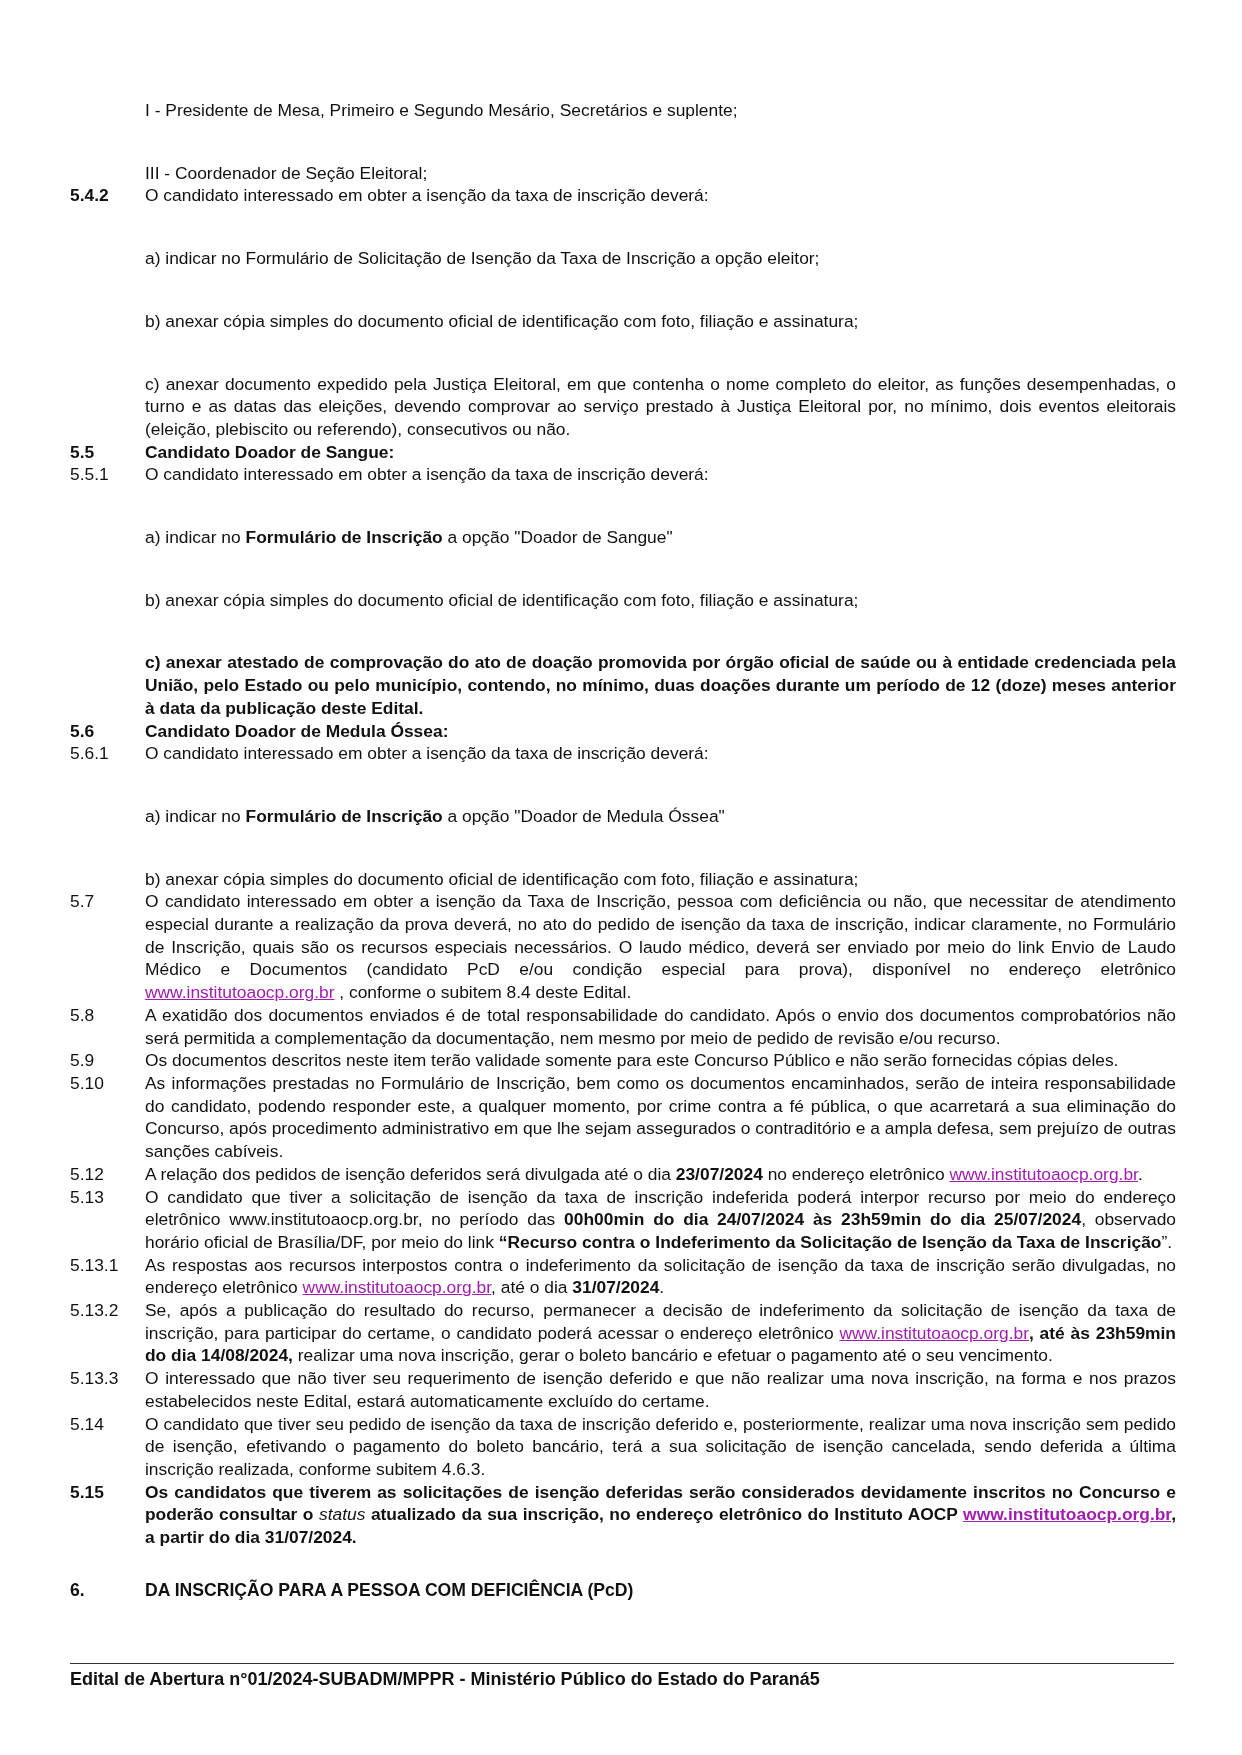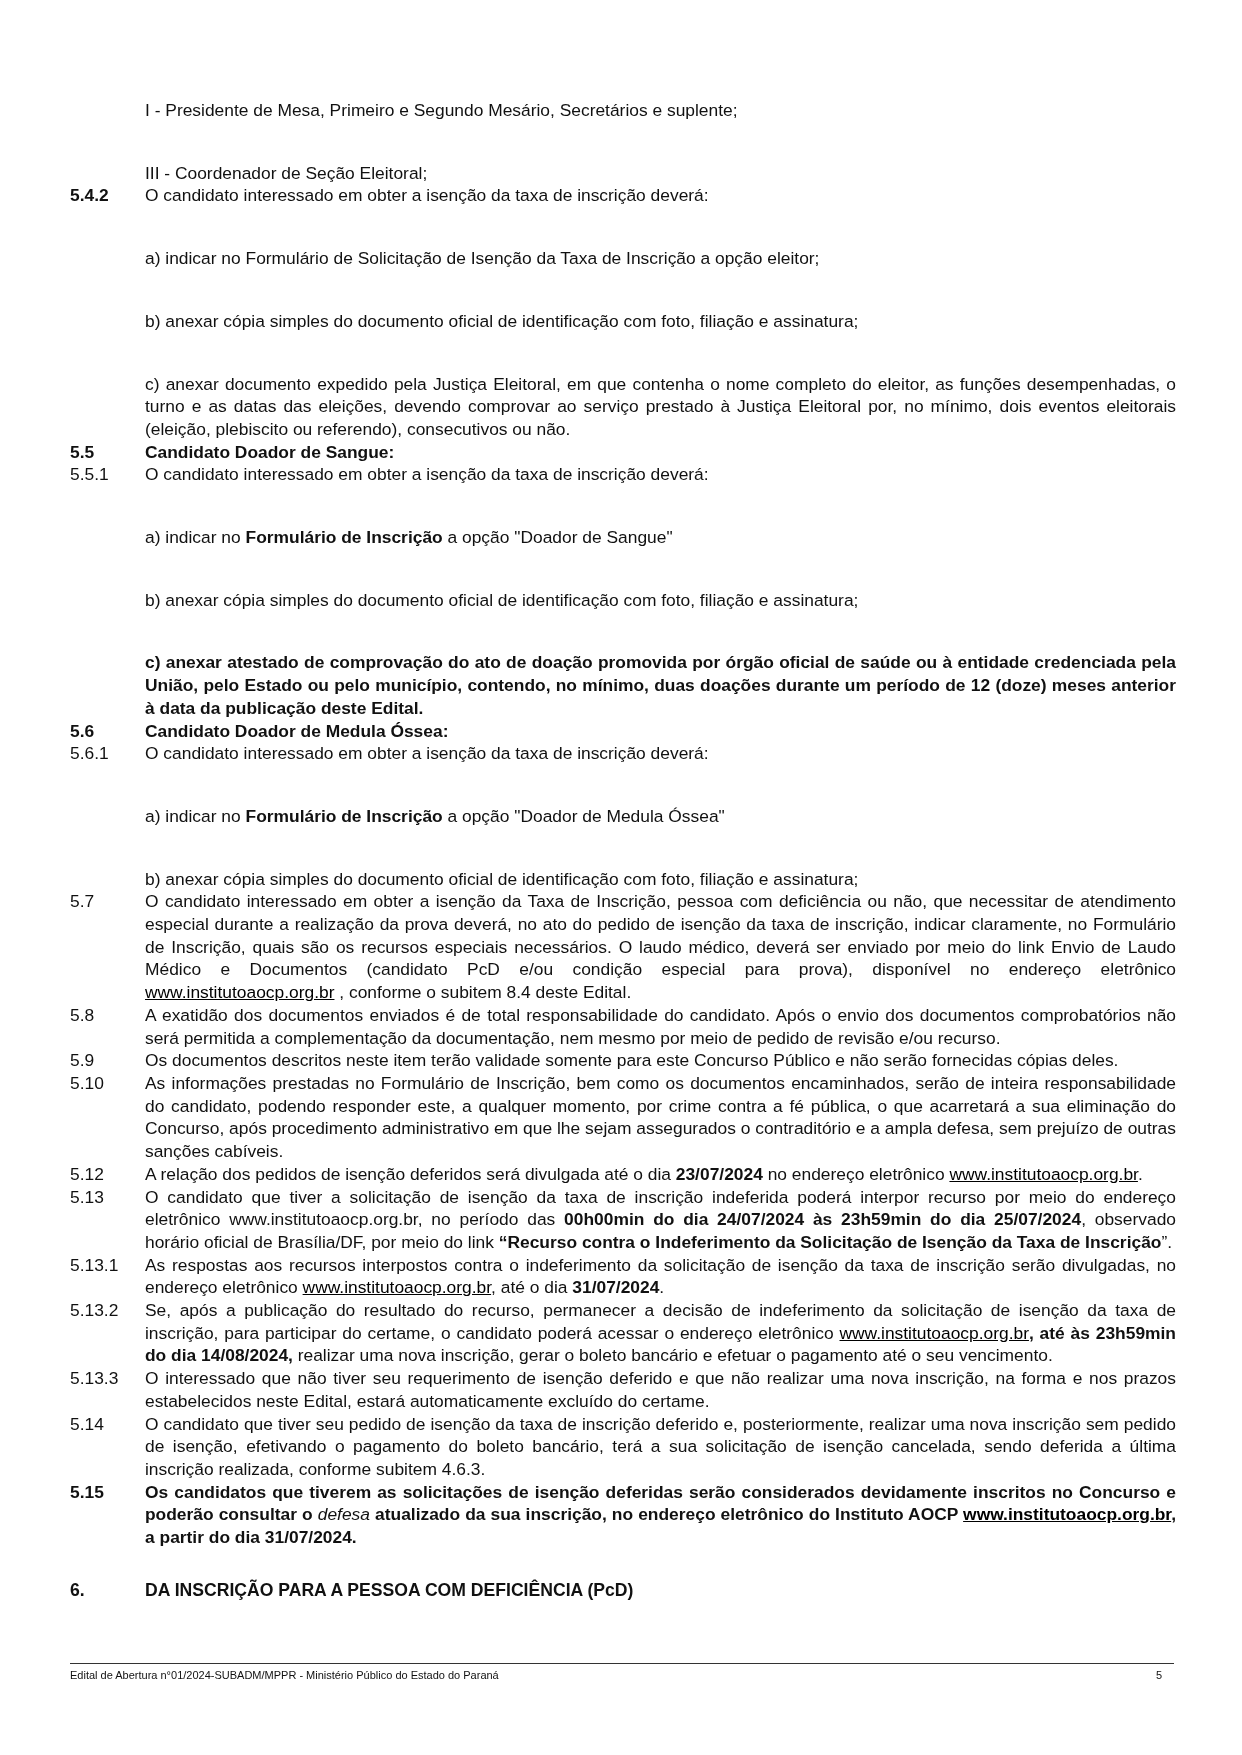--- a/index.html
+++ b/index.html
@@ -5,25 +5,25 @@
   html, body { margin: 0; padding: 0; background: #ffffff; }
   body { width: 1242px; height: 1755px; position: relative; overflow: hidden;
          font-family: "Liberation Sans", sans-serif; color: #111; font-size: 17.4px; }
   .page { position: absolute; left: 70px; top: 59px; width: 1106px; }
   .row { display: flex; line-height: 22.7px; }
   .num { width: 75px; flex: 0 0 75px; }
   .txt { flex: 1 1 auto; text-align: justify; }
   .sub { padding-left: 75px; line-height: 22.7px; text-align: justify; margin-top: 40px; }
   .b { font-weight: bold; }
   .i { font-style: italic; }
-  a { color: #000000; text-decoration: underline; }
+  a { color: #a21caf; text-decoration: underline; }
   .heading6 { position: absolute; left: 70px; top: 1580px; display: flex; font-weight: bold; font-size: 17.6px; }
   .heading6 .num { width: 75px; }
   .footer-line { position: absolute; left: 70px; top: 1663px; width: 1104px; height: 0; border-top: 1px solid #333; }
-  .footer { position: absolute; left: 70px; top: 1669px; width: 1092px; display: flex; justify-content: space-between; font-size: 11px; }
+  .footer { position: absolute; left: 70px; top: 1669px; width: 1092px; display: flex; justify-content: flex-start; font-size: 18px; font-weight: bold; }
 </style>
 </head>
 <body>
 
 <div class="page">
 
   <div class="sub">I - Presidente de Mesa, Primeiro e Segundo Mesário, Secretários e suplente;</div>
   <div class="sub">III - Coordenador de Seção Eleitoral;</div>
 
   <div class="row">
@@ -103,21 +103,21 @@
     <span class="txt">O interessado que não tiver seu requerimento de isenção deferido e que não realizar uma nova inscrição, na forma e nos prazos estabelecidos neste Edital, estará automaticamente excluído do certame.</span>
   </div>
 
   <div class="row">
     <span class="num">5.14</span>
     <span class="txt">O candidato que tiver seu pedido de isenção da taxa de inscrição deferido e, posteriormente, realizar uma nova inscrição sem pedido de isenção, efetivando o pagamento do boleto bancário, terá a sua solicitação de isenção cancelada, sendo deferida a última inscrição realizada, conforme subitem 4.6.3.</span>
   </div>
 
   <div class="row b">
     <span class="num">5.15</span>
-    <span class="txt"><span>Os candidatos que tiverem as solicitações de isenção deferidas serão considerados devidamente inscritos no Concurso e poderão consultar o </span><span class="i" style="font-weight:normal">defesa</span><span> atualizado da sua inscrição, no endereço eletrônico do Instituto AOCP </span><a>www.institutoaocp.org.br</a><span>, a partir do dia 31/07/2024.</span></span>
+    <span class="txt"><span>Os candidatos que tiverem as solicitações de isenção deferidas serão considerados devidamente inscritos no Concurso e poderão consultar o </span><span class="i" style="font-weight:normal">status</span><span> atualizado da sua inscrição, no endereço eletrônico do Instituto AOCP </span><a>www.institutoaocp.org.br</a><span>, a partir do dia 31/07/2024.</span></span>
   </div>
 </div>
 
 <div class="heading6">
   <span class="num">6.</span>
   <span>DA INSCRIÇÃO PARA A PESSOA COM DEFICIÊNCIA (PcD)</span>
 </div>
 
 <div class="footer-line"></div>
 <div class="footer">

